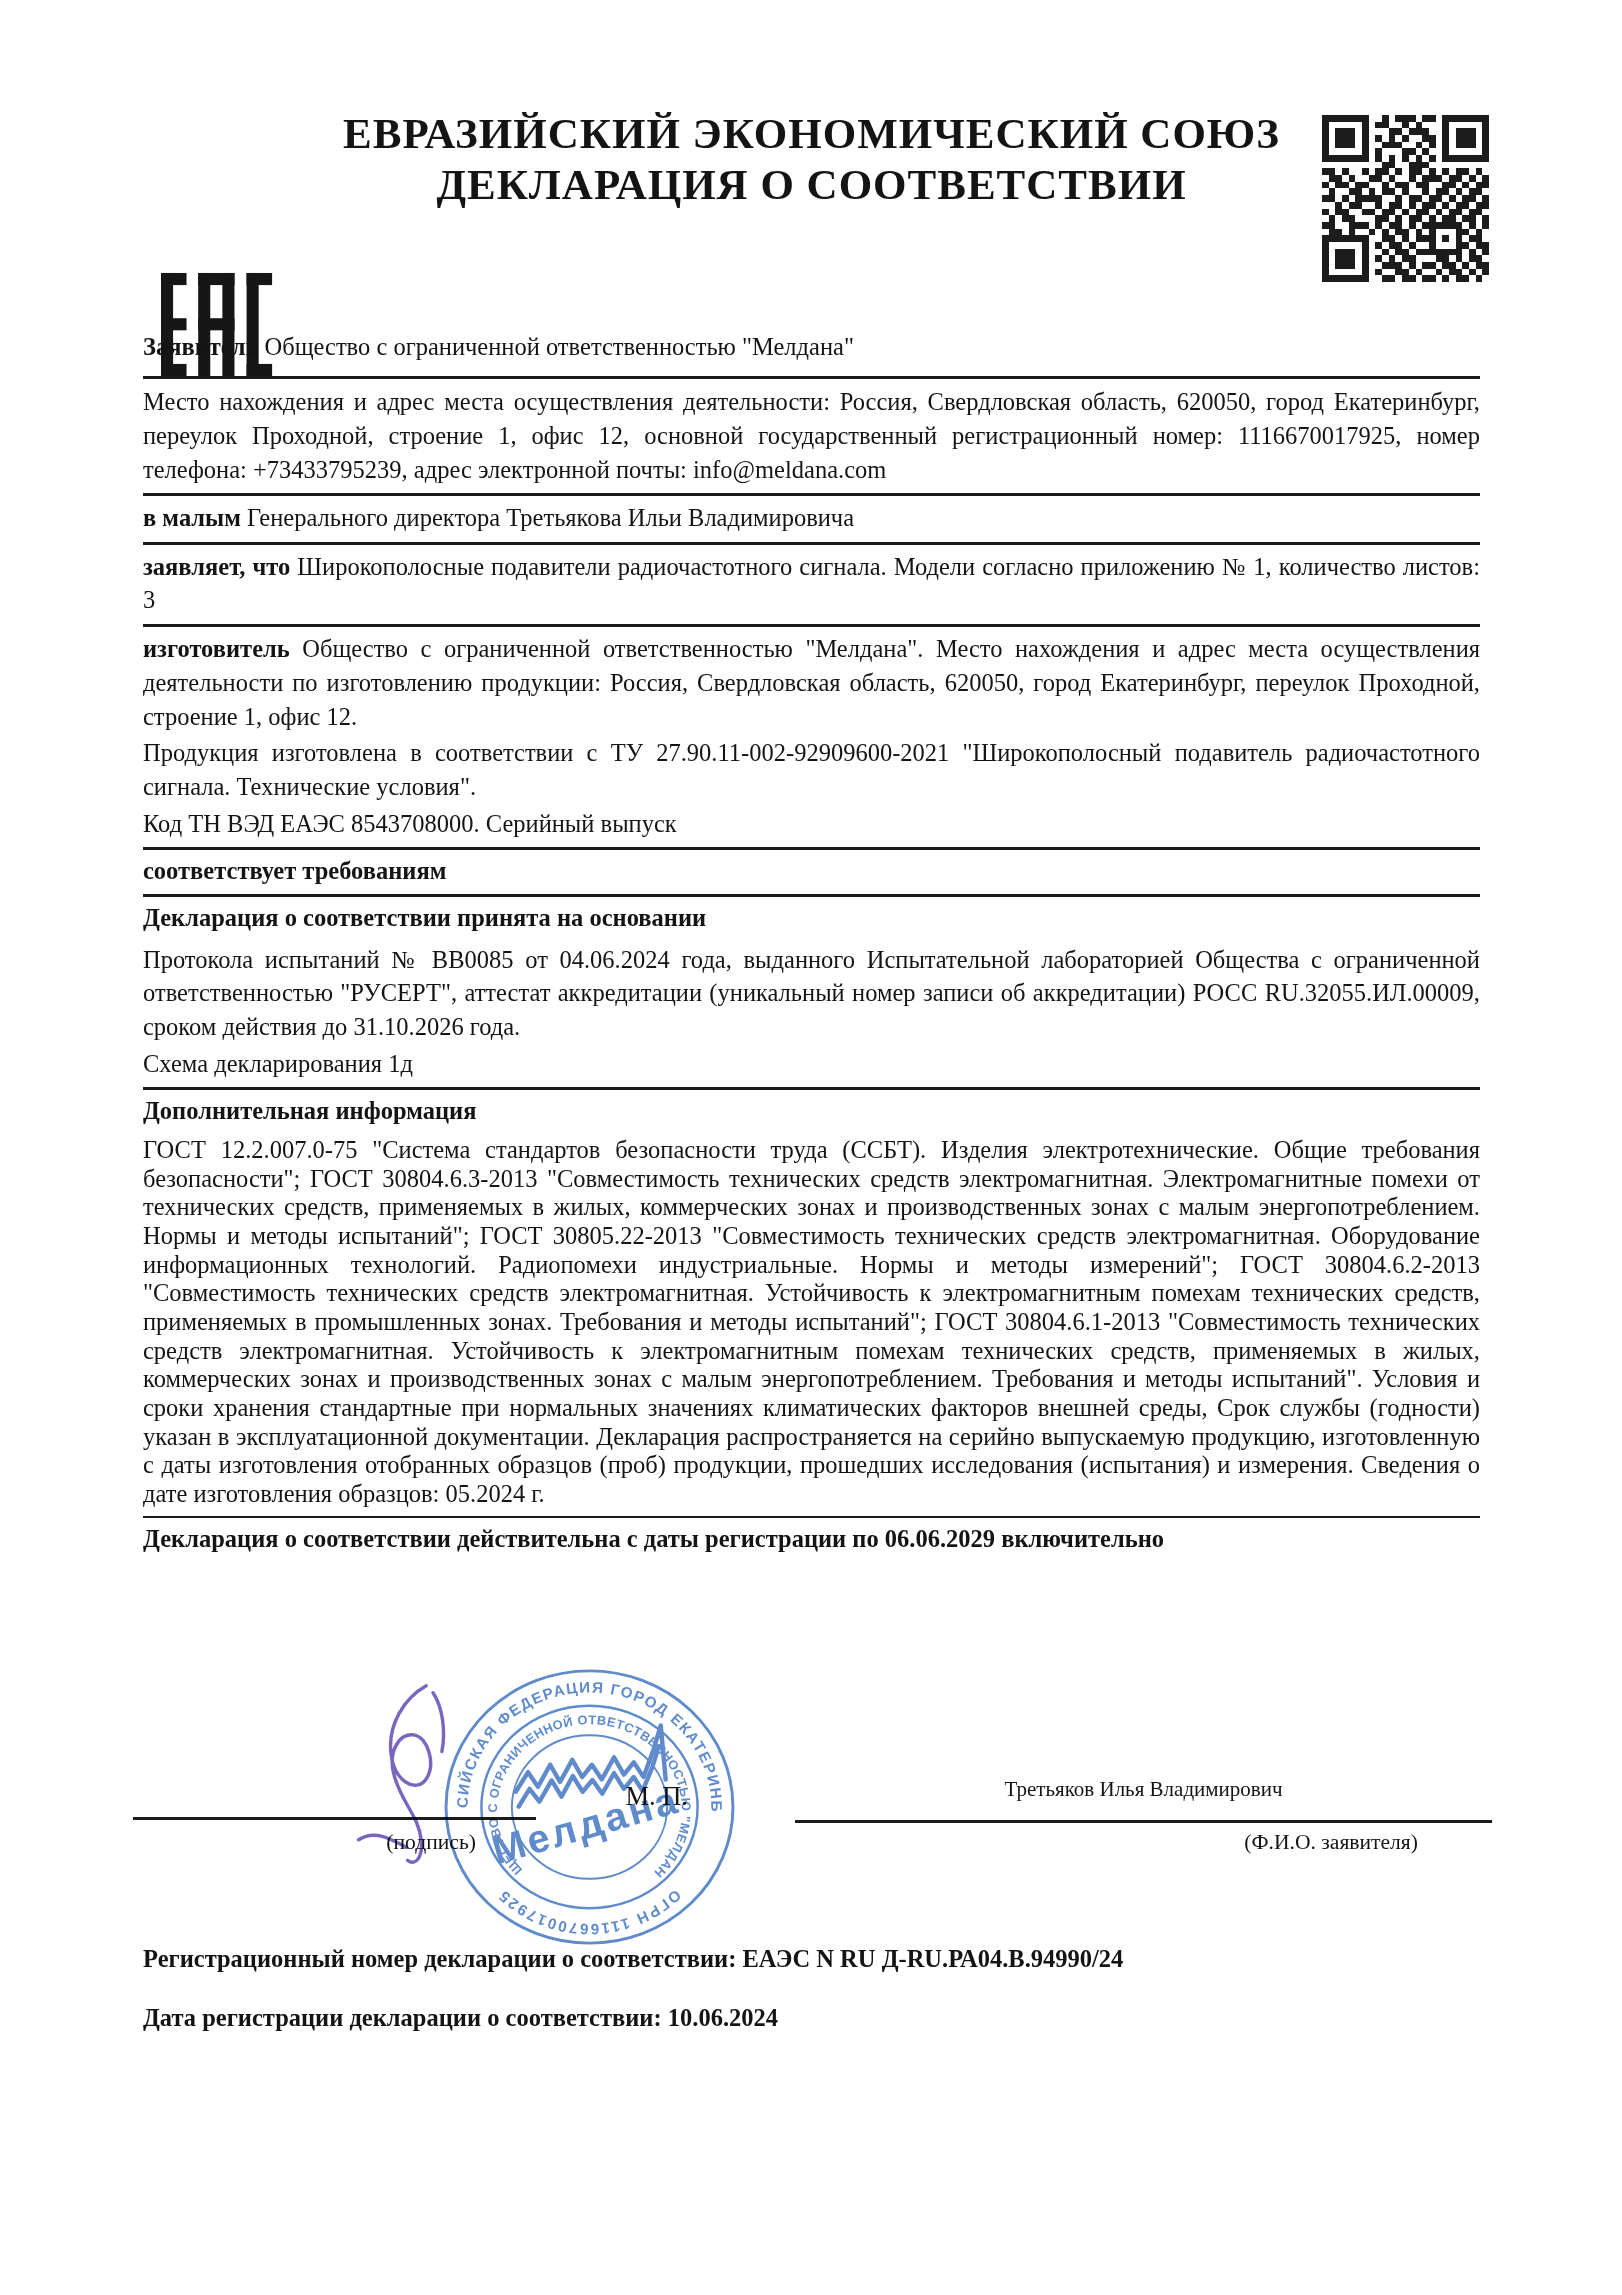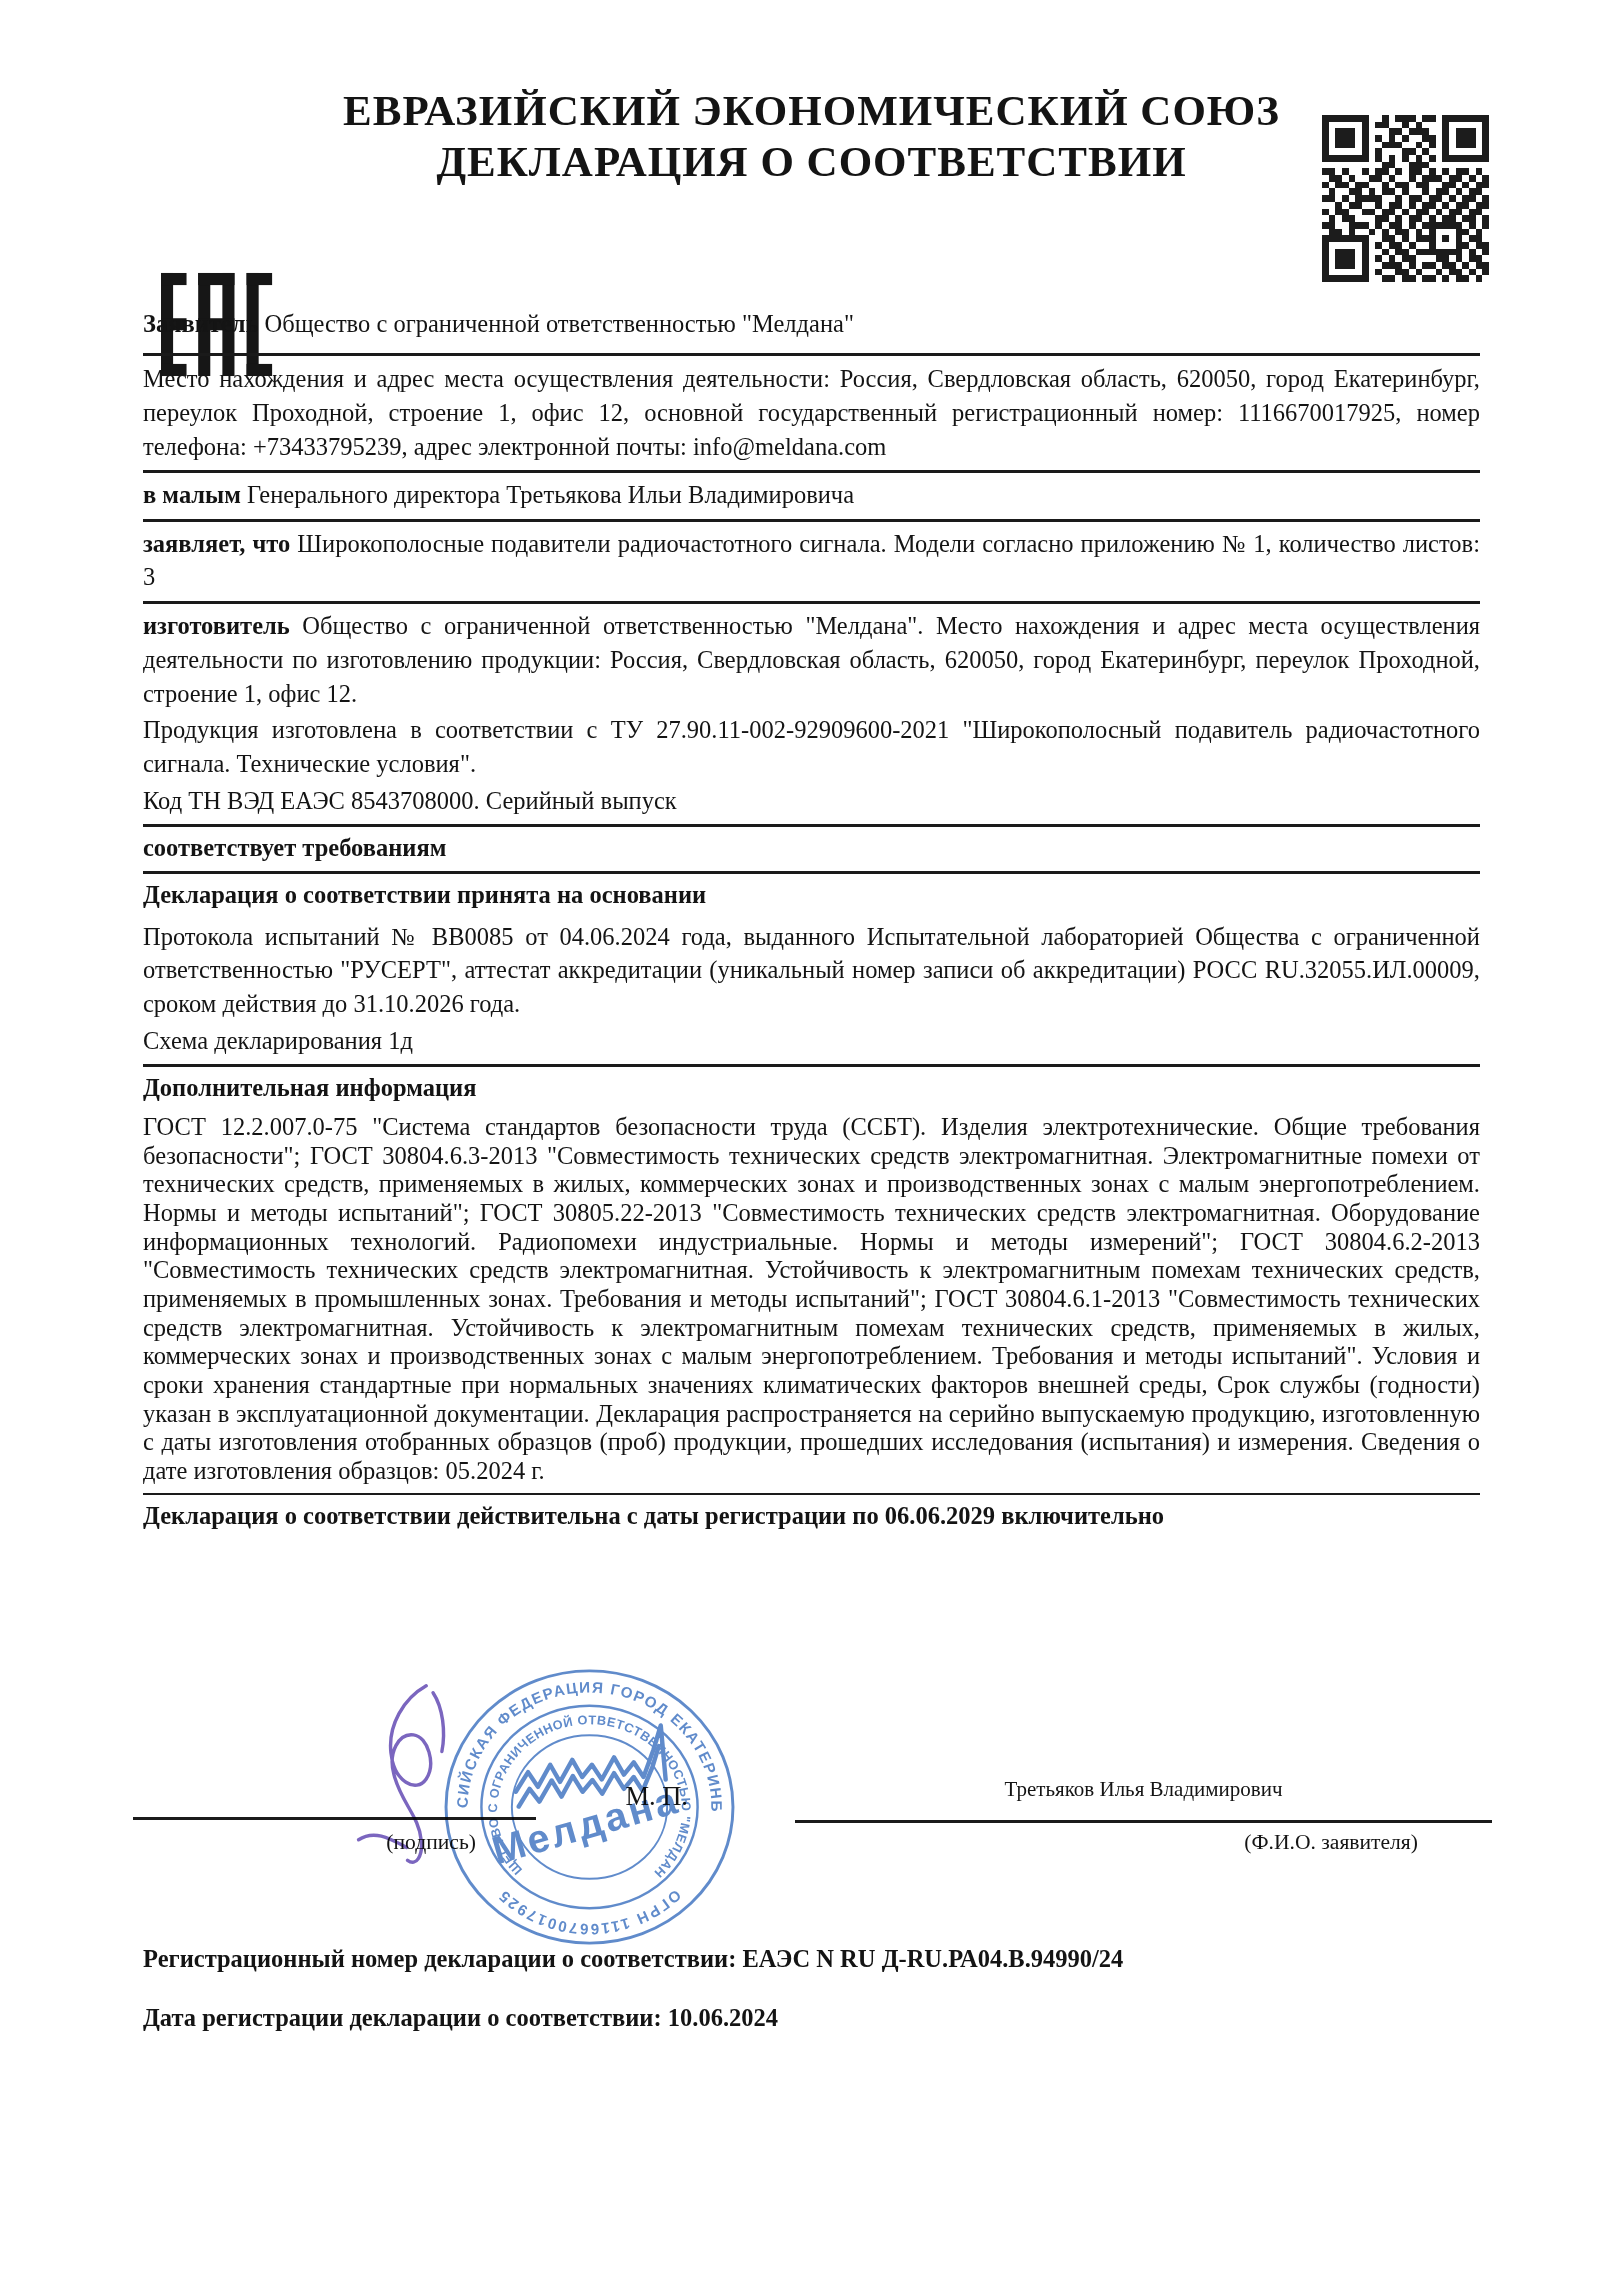--- a/index.html
+++ b/index.html
@@ -6,21 +6,21 @@
   .page{
     position:relative;
     width:1623px;height:2295px;
     background:#ffffff;
     font-family:"Liberation Serif","DejaVu Serif",serif;
     color:#141414;
     overflow:hidden;
   }
   
   .title-block{
-    padding-top:86px;
+    padding-top:109px;
     text-align:center;
     font-weight:bold;
     font-size:43px;
     line-height:1.18;
     letter-spacing:1px;
   }
   .eac-logo{position:absolute;left:161px;top:268px;width:112px;height:113px;}
   .qr-box{position:absolute;left:1322px;top:115px;width:167px;height:167px;}
   #qr-svg{width:100%;height:100%;shape-rendering:crispEdges;}
   #qr-svg rect{fill:#1c1c1c;}

